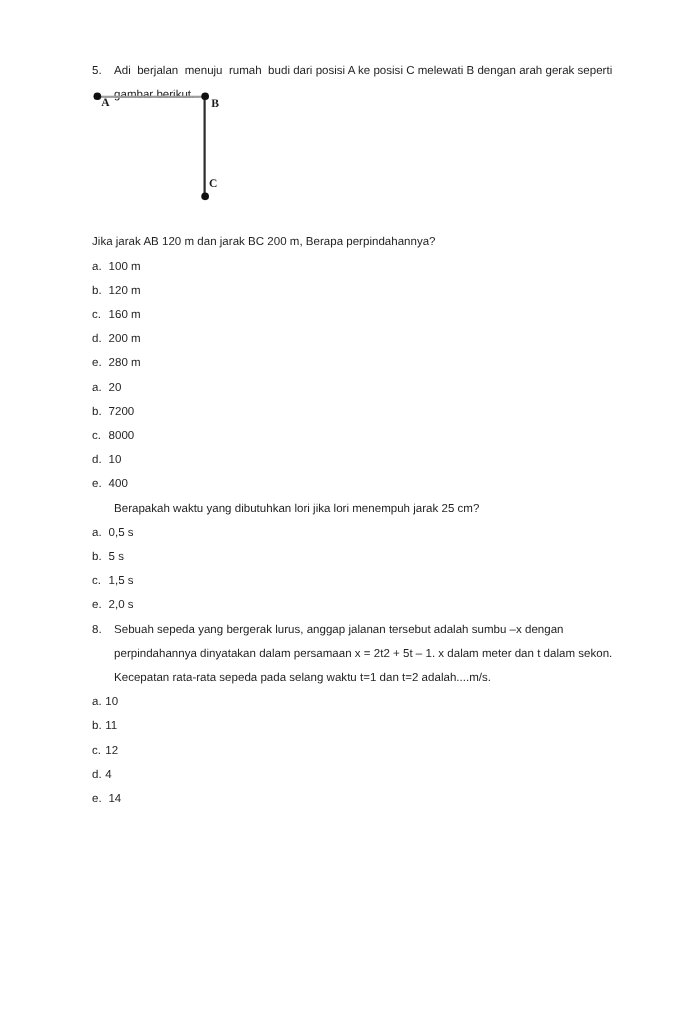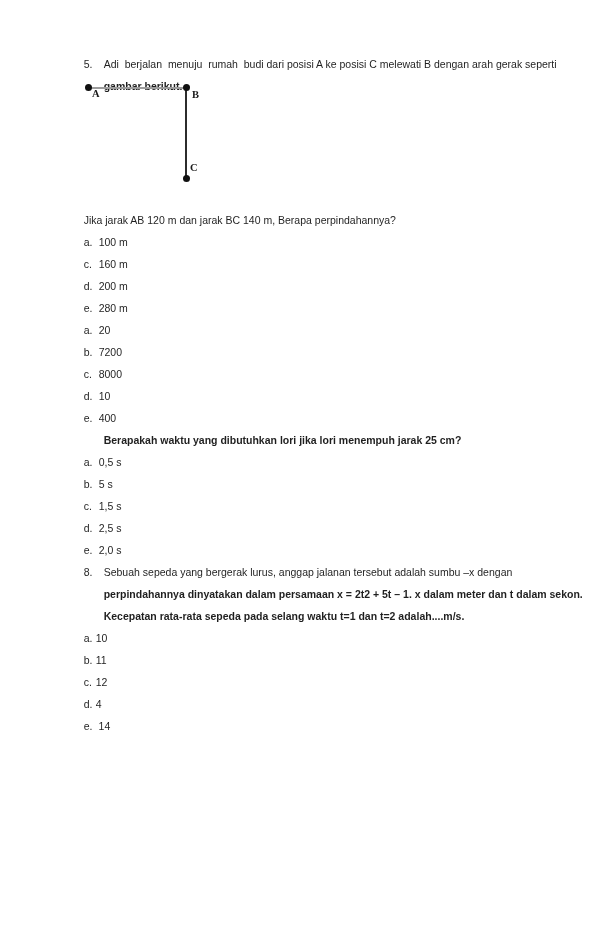--- a/index.html
+++ b/index.html
@@ -21,21 +21,21 @@
     height: 22px;
     line-height: 22px;
     font-size: 10.5px;
     white-space: pre;
   }
   .qnum {
     display: inline-block;
     width: 20px;
     white-space: pre;
   }
-  .cont { padding-left: 20px; font-weight: bold; }
+  .cont { padding-left: 20px; }
   .olet {
     display: inline-block;
     width: 15px;
     white-space: pre;
   }
   .opt8 .olet { width: 12px; }
   .diagram {
     position: relative;
     height: 112px;
     width: 100%;
@@ -90,25 +90,28 @@
     <span class="vline"></span>
     <span class="dot dot-a"></span>
     <span class="dot dot-b"></span>
     <span class="dot dot-c"></span>
     <span class="dlabel label-a">A</span>
     <span class="dlabel label-b">B</span>
     <span class="dlabel label-c">C</span>
   </div>
 
   <div class="line">
-    <span>Jika jarak AB 120 m dan jarak BC 140 m, Berapa perpindahannya?</span>
+    <span>Jika jarak AB 120 m dan jarak BC 200 m, Berapa perpindahannya?</span>
   </div>
 
   <div class="line opt">
     <span class="olet">a.</span><span>100 m</span>
+  </div>
+  <div class="line opt">
+    <span class="olet">b.</span><span>120 m</span>
   </div>
   <div class="line opt">
     <span class="olet">c.</span><span>160 m</span>
   </div>
   <div class="line opt">
     <span class="olet">d.</span><span>200 m</span>
   </div>
   <div class="line opt">
     <span class="olet">e.</span><span>280 m</span>
   </div>
@@ -135,23 +138,20 @@
   <div class="line opt">
     <span class="olet">a.</span><span>0,5 s</span>
   </div>
   <div class="line opt">
     <span class="olet">b.</span><span>5 s</span>
   </div>
   <div class="line opt">
     <span class="olet">c.</span><span>1,5 s</span>
   </div>
   <div class="line opt">
-    <span class="olet">d.</span><span>2,5 s</span>
-  </div>
-  <div class="line opt">
     <span class="olet">e.</span><span>2,0 s</span>
   </div>
 
   <div class="line">
     <span class="qnum">8.</span><span>Sebuah sepeda yang bergerak lurus, anggap jalanan tersebut adalah sumbu –x dengan</span>
   </div>
   <div class="line cont">
     <span>perpindahannya dinyatakan dalam persamaan x = 2t2 + 5t – 1. x dalam meter dan t dalam sekon.</span>
   </div>
   <div class="line cont">

